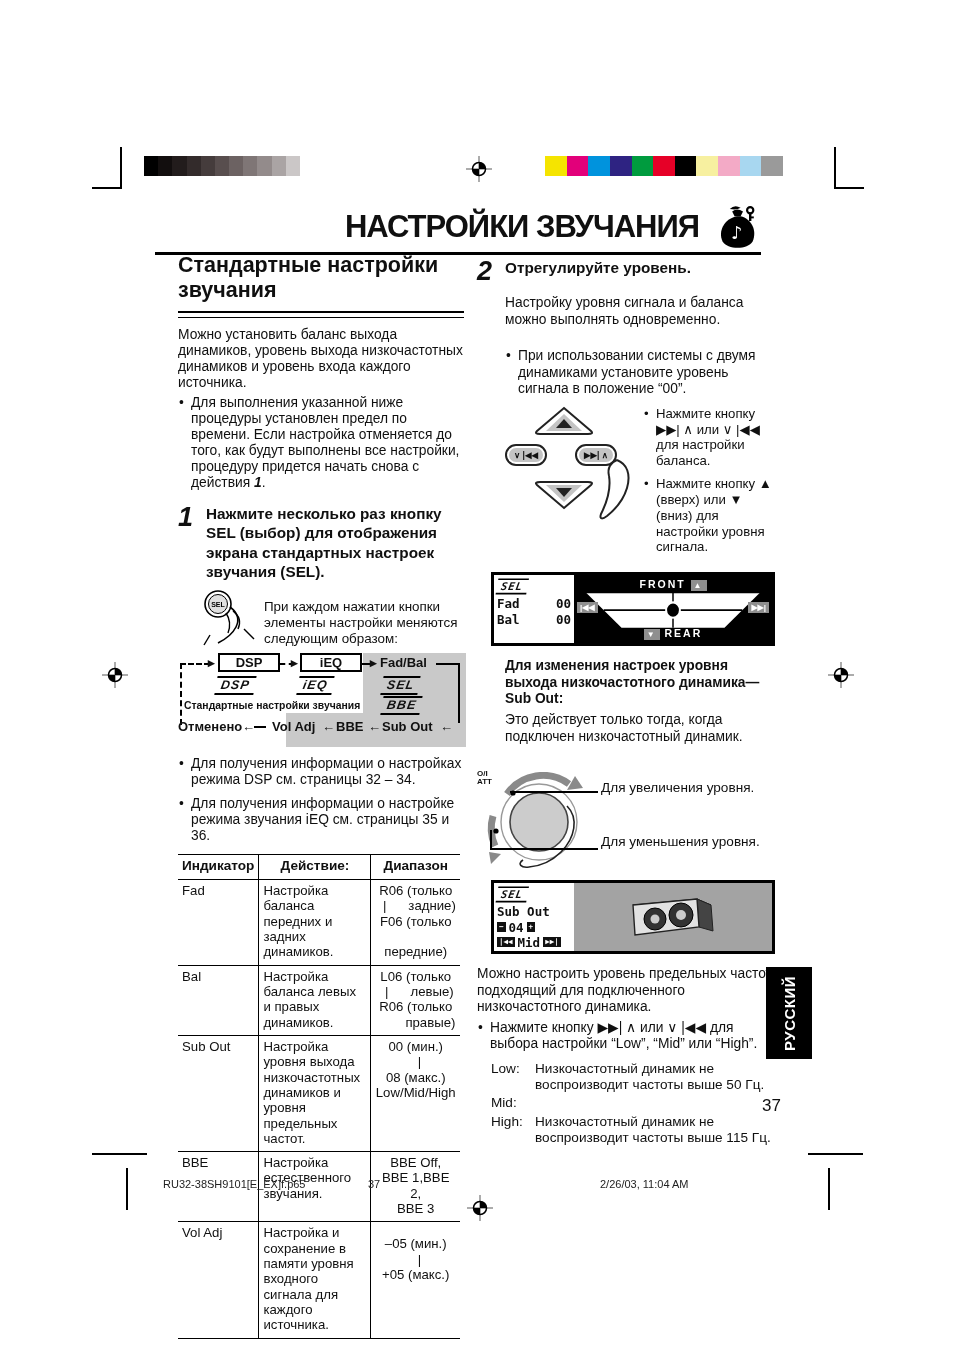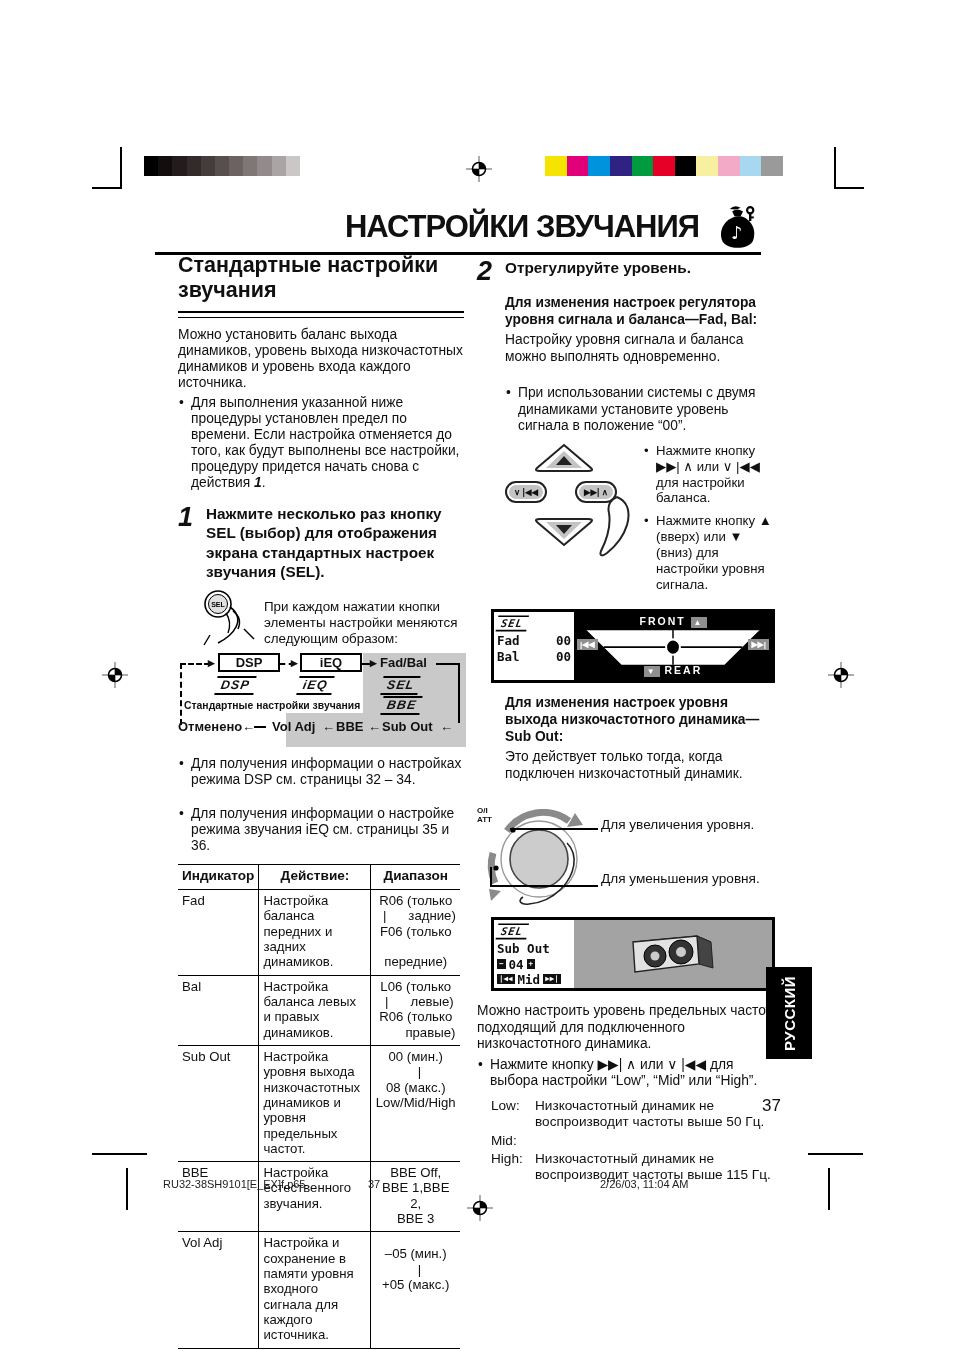--- a/index.html
+++ b/index.html
@@ -239,21 +239,21 @@
       <div class="dashH" style="left:76px;top:73px;width:12px"></div>
       <span class="lbl" style="left:94px;top:66px">Vol Adj</span>
       <span class="arr" style="left:144px;top:66px">←</span>
       <span class="lbl" style="left:158px;top:66px">BBE</span>
       <span class="arr" style="left:190px;top:66px">←</span>
       <span class="lbl" style="left:204px;top:66px">Sub Out</span>
       <span class="arr" style="left:262px;top:66px">←</span>
     </div>
 
     <div class="b" style="margin-top:6px">Для получения информации о настройках режима DSP см. страницы 32 – 34.</div>
-    <div class="b" style="margin-top:18px">Для получения информации о настройке режима звучания iEQ см. страницы 35 и 36.</div>
+    <div class="b" style="margin-top:8px">Для получения информации о настройке режима звучания iEQ см. страницы 35 и 36.</div>
 
     <table class="spec">
       <colgroup>
           <col style="width:70px">
           <col style="width:122px">
           <col style="width:90px">
         </colgroup>
       <tbody>
           <tr>
         <th>Индикатор</th>
@@ -302,21 +302,20 @@
       </table>
   </div>
 
   <div class="col-right">
     <div class="step" style="margin-top:0">
       <div class="stepnum">2</div>
       <div class="step-title">Отрегулируйте уровень.</div>
     </div>
 
     <div class="indent" style="margin-top:10px">
-      <p class="bold">Для изменения настроек регулятора уровня сигнала и баланса—Fad, Bal:</p>
       <p>Настройку уровня сигнала и баланса можно выполнять одновременно.</p>
       <div class="b" style="margin-top:20px">При использовании системы с двумя динамиками установите уровень сигнала в положение “00”.</div>
 
       <div class="btnrow">
         <div class="btncluster">
           <svg style="position:absolute;left:28px;top:0" width="62" height="30" viewBox="0 0 62 30">
             <path d="M31 2 L58 25 Q61 28 55 28 L7 28 Q1 28 4 25 Z" fill="#fff" stroke="#222" stroke-width="2"></path>
             <path d="M31 8 L49 25 L13 25 Z" fill="#c4c4c4"></path>
             <path d="M31 13 L39 22 L23 22 Z" fill="#222"></path>
           </svg>

